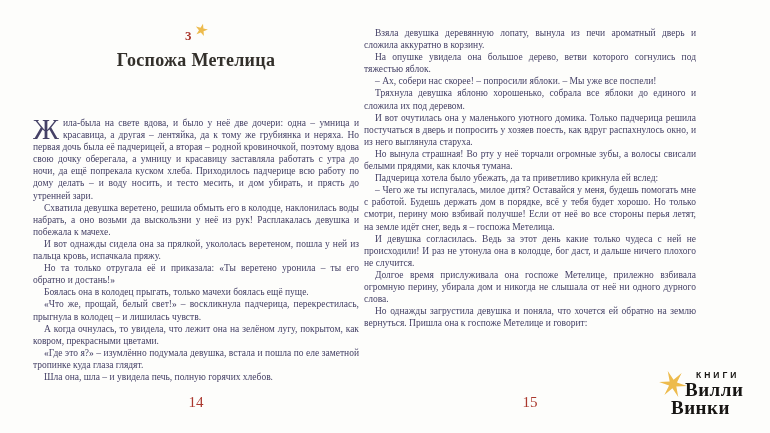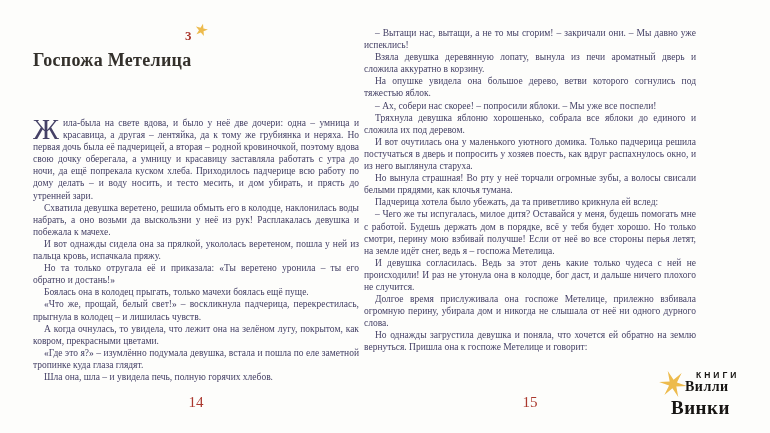--- a/index.html
+++ b/index.html
@@ -33,21 +33,21 @@
   .chapter-star{
     display:inline-block;
     color:var(--star-gold);
     font-size:16px;
     margin-left:1px;
     transform:rotate(14deg) translateY(-5px);
   }
   .title{
     margin:4px 0 0 0;
     height:24px;line-height:24px;
-    text-align:left;
+    text-align:center;
     font-size:18px;font-weight:600;
     letter-spacing:0.3px;
     color:var(--title-brown);
   }
   .text-col{
     color:var(--body-text);
     font-size:9.5px;
     line-height:12.1px;
     text-align:justify;
   }
@@ -81,21 +81,21 @@
     transform:rotate(8deg);
   }
   .logo-imprint{
     position:absolute;left:38px;top:5px;
     font-family:"Liberation Sans", sans-serif;
     font-size:8.5px;font-weight:700;
     letter-spacing:3px;line-height:1;
   }
   .logo-line1{
     position:absolute;left:27px;top:14px;
-    font-size:14px;font-weight:700;
+    font-size:19px;font-weight:700;
     line-height:1;letter-spacing:0.5px;
   }
   .logo-line2{
     position:absolute;left:13px;top:32px;
     font-size:19px;font-weight:700;
     line-height:1;letter-spacing:0.5px;
   }
 </style>
 </head>
 <body>
@@ -115,21 +115,20 @@
         <p class="para">Боялась она в колодец прыгать, только мачехи боялась ещё пуще.</p>
         <p class="para">«Что же, прощай, белый свет!» – воскликнула падчерица, перекрестилась, прыгнула в колодец – и лишилась чувств.</p>
         <p class="para">А когда очнулась, то увидела, что лежит она на зелёном лугу, покрытом, как ковром, прекрасными цветами.</p>
         <p class="para">«Где это я?» – изумлённо подумала девушка, встала и пошла по еле заметной тропинке куда глаза глядят.</p>
         <p class="para">Шла она, шла – и увидела печь, полную горячих хлебов.</p>
       </div>
   </section>
 
   <section class="page right">
     <div class="text-col">
-        <p class="para">– Вытащи нас, вытащи, а не то мы сгорим! – закричали они. – Мы давно уже испеклись!</p>
         <p class="para">Взяла девушка деревянную лопату, вынула из печи ароматный дверь и сложила аккуратно в корзину.</p>
         <p class="para">На опушке увидела она большое дерево, ветви которого согнулись под тяжестью яблок.</p>
         <p class="para">– Ах, собери нас скорее! – попросили яблоки. – Мы уже все поспели!</p>
         <p class="para">Тряхнула девушка яблоню хорошенько, собрала все яблоки до единого и сложила их под деревом.</p>
         <p class="para">И вот очутилась она у маленького уютного домика. Только падчерица решила постучаться в дверь и попросить у хозяев поесть, как вдруг распахнулось окно, и из него выглянула старуха.</p>
         <p class="para">Но вынула страшная! Во рту у неё торчали огромные зубы, а волосы свисали белыми прядями, как клочья тумана.</p>
         <p class="para">Падчерица хотела было убежать, да та приветливо крикнула ей вслед:</p>
         <p class="para">– Чего же ты испугалась, милое дитя? Оставайся у меня, будешь помогать мне с работой. Будешь держать дом в порядке, всё у тебя будет хорошо. Но только смотри, перину мою взбивай получше! Если от неё во все стороны перья летят, на земле идёт снег, ведь я – госпожа Метелица.</p>
         <p class="para">И девушка согласилась. Ведь за этот день какие только чудеса с ней не происходили! И раз не утонула она в колодце, бог даст, и дальше ничего плохого не случится.</p>
         <p class="para">Долгое время прислуживала она госпоже Метелице, прилежно взбивала огромную перину, убирала дом и никогда не слышала от неё ни одного дурного слова.</p>

